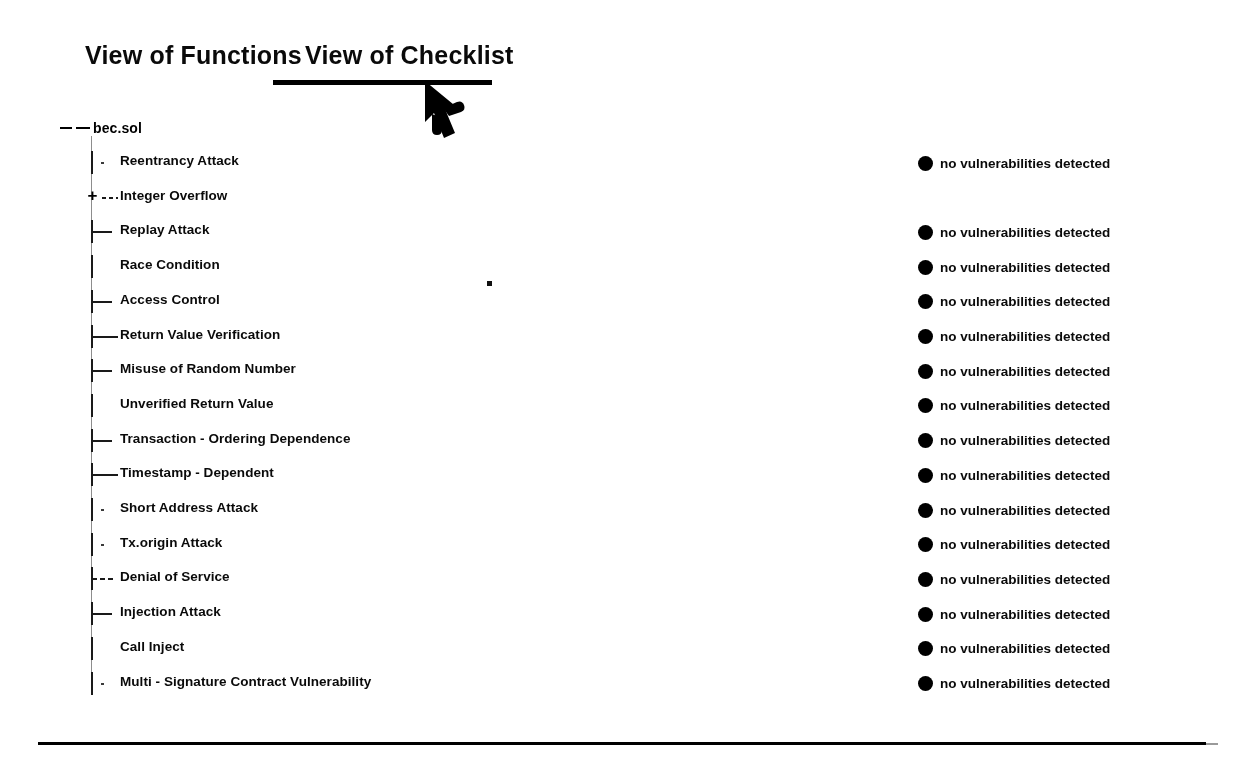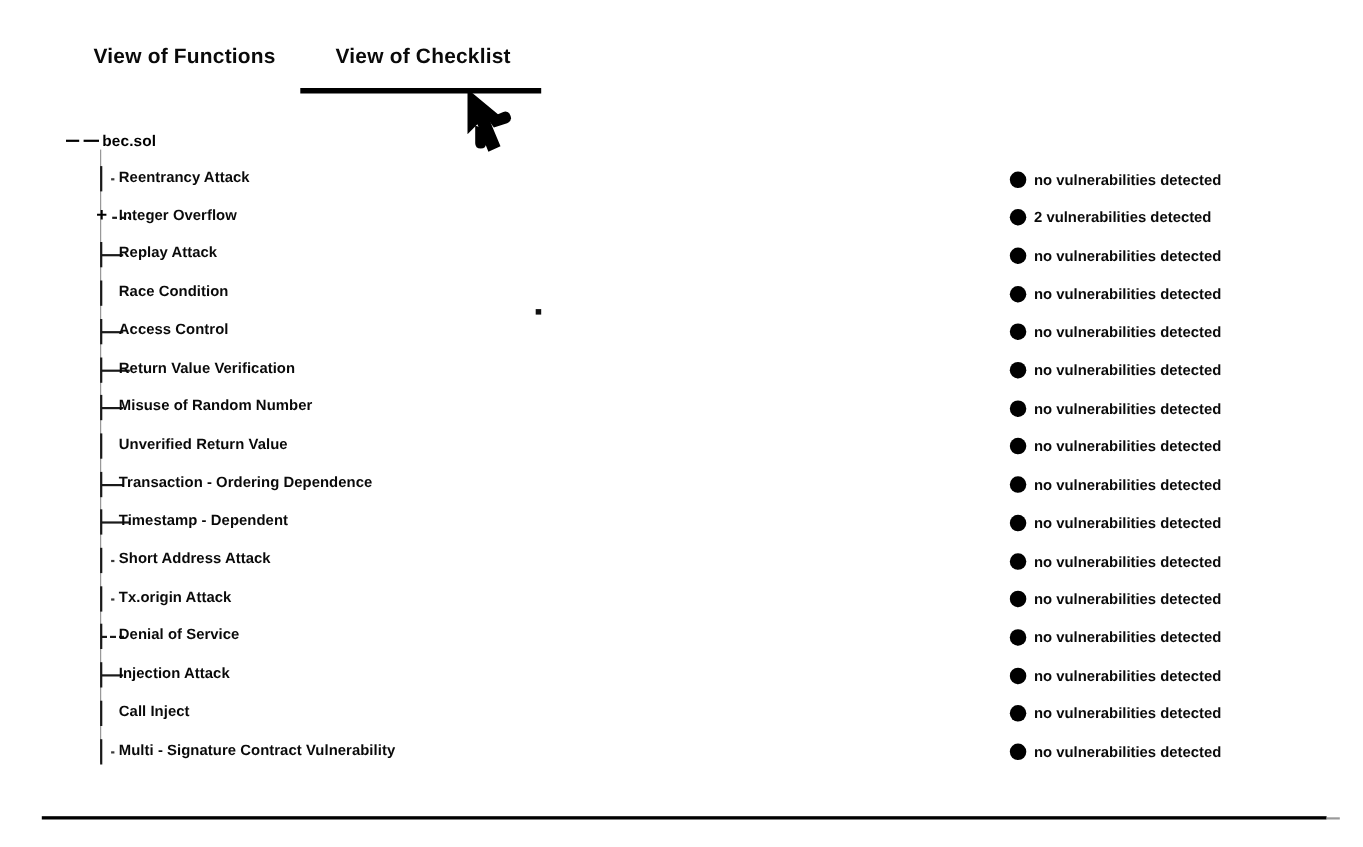--- a/index.html
+++ b/index.html
@@ -25,21 +25,21 @@
   
   .tabbar {
     position: absolute;
     left: 0;
     top: 0;
     width: 1239px;
     height: 92px;
   }
   .tab {
     position: absolute;
-    font-size: 19px;
+    font-size: 25px;
     font-weight: bold;
     letter-spacing: 0.2px;
     white-space: nowrap;
     color: #0a0a0a;
   }
   .tab-functions { left: 85px; top: 41px; }
   .tab-checklist { left: 305px; top: 41px; }
 
   .tab-underline {
     position: absolute;
@@ -166,21 +166,21 @@
     height: 2px;
     background: repeating-linear-gradient(
       to right,
       #1a1a1a 0px, #1a1a1a 4px,
       transparent 4px, transparent 7px
     );
   }
 
   .row-label {
     position: absolute;
-    left: 108px;
+    left: 120px;
     top: 3px;
     font-size: 13.5px;
     font-weight: bold;
     letter-spacing: 0.05px;
     white-space: nowrap;
     color: #0a0a0a;
   }
 
   
   .status {
@@ -272,24 +272,20 @@
             <span class="status-dot"></span>
             <span class="status-text">no vulnerabilities detected</span>
           </div>
         </div>
         <div class="row" style="top: 184.7px;">
           <div class="row-marker">
             <span class="m-plus">+</span>
             <span class="m-dashes"></span>
           </div>
           <div class="row-label">Integer Overflow</div>
-          <div class="status">
-            <span class="status-dot"></span>
-            <span class="status-text">2 vulnerabilities detected</span>
-          </div>
         </div>
         <div class="row" style="top: 219.4px;">
           <div class="row-marker">
             <span class="m-vert"></span>
             <span class="m-horiz" style="width: 20px;"></span>
           </div>
           <div class="row-label">Replay Attack</div>
           <div class="status">
             <span class="status-dot"></span>
             <span class="status-text">no vulnerabilities detected</span>

